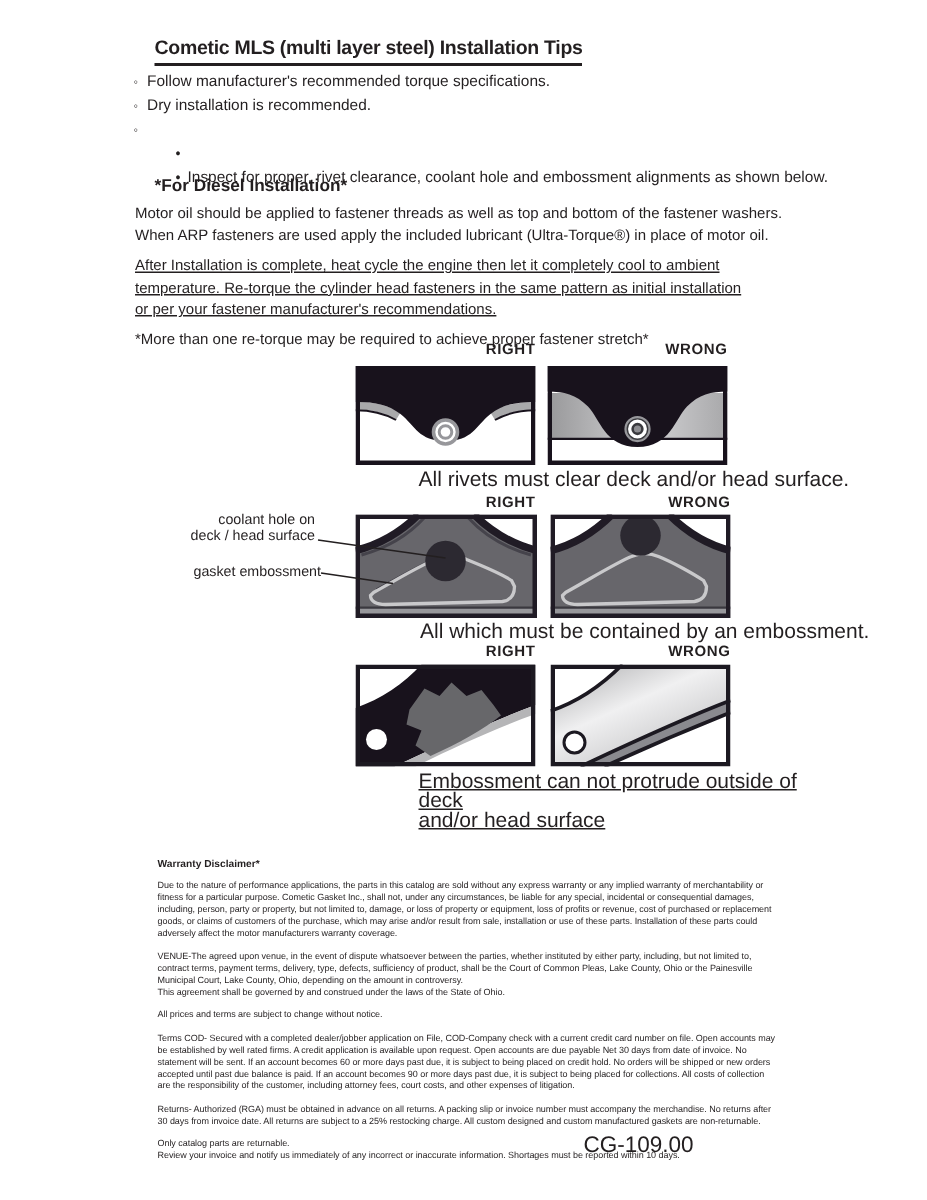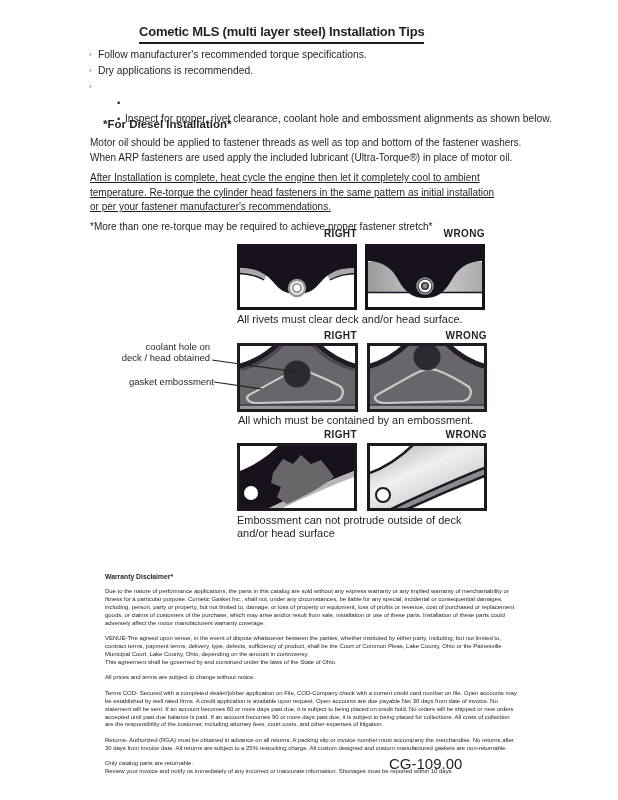--- a/index.html
+++ b/index.html
@@ -1,29 +1,29 @@
 <!DOCTYPE html>
 <html><head>
 <meta charset="utf-8">
 <style>
   html,body{margin:0;padding:0;background:#ffffff;}
   .page{position:relative;width:618px;height:800px;background:#ffffff;overflow:hidden;
         font-family:"Liberation Sans",sans-serif;color:#231f20;}
   .abs{position:absolute;}
   .title{left:103px;top:24px;font-size:13px;font-weight:bold;letter-spacing:-0.2px;
-         border-bottom:2px solid #231f20;padding-bottom:3px;margin-left:36px;}
+         border-bottom:2px solid #231f20;padding-bottom:3px;}
   .bullets{left:89px;top:47px;font-size:10.3px;}
   .brow{display:flex;height:16px;line-height:15px;}
   .bmark{width:9px;font-size:8.5px;line-height:15px;}
   .srow{margin-left:28px;}
   .smark{width:8px;font-size:9.5px;line-height:15px;}
   .diesel-heading{left:103px;top:118px;font-size:11.5px;font-weight:bold;}
   .para{left:90px;width:440px;font-size:10px;line-height:14.5px;white-space:pre-line;}
   .fig-label{width:120px;text-align:right;font-size:10px;letter-spacing:0.4px;font-weight:bold;}
-  .fig-caption{font-size:11px;line-height:13px;white-space:pre-line;}
+  .fig-caption{font-size:14px;line-height:13px;white-space:pre-line;margin-left:42px;}
   .panel{display:block;}
   .side-label{font-size:9.5px;line-height:10.5px;text-align:right;white-space:pre-line;}
   .warranty{left:105px;top:573px;width:460px;}
   .w-head{font-size:6.8px;font-weight:bold;margin:0 0 8px 0;}
   .w-p{font-size:6px;line-height:7.9px;letter-spacing:-0.03px;margin:0 0 7.6px 0;white-space:pre-line;}
   .doc-code{left:389px;top:755px;font-size:15px;}
 </style>
 </head>
 <body>
 
@@ -31,21 +31,21 @@
 
   <div class="abs title">Cometic MLS (multi layer steel) Installation Tips</div>
 
   <div class="abs bullets">
     <div class="brow">
       <span class="bmark">◦</span>
       <span>Follow manufacturer's recommended torque specifications.</span>
     </div>
     <div class="brow">
       <span class="bmark">◦</span>
-      <span>Dry applications is recommended.</span>
+      <span>Dry installation is recommended.</span>
     </div>
     <div class="brow">
       <span class="bmark">◦</span>
     </div>
     <div class="brow srow">
       <span class="smark">•</span>
     </div>
     <div class="brow srow">
       <span class="smark">•</span>
       <span>Inspect for proper, rivet clearance, coolant hole and embossment alignments as shown below.</span>
@@ -92,21 +92,21 @@
     <circle cx="60" cy="42" r="2.4" fill="#8e8e92"></circle>
     <rect x="1.5" y="1.5" width="117" height="63" fill="none" stroke="#18121c" stroke-width="3"></rect>
   </svg>
 
   <div class="abs fig-caption" style="left:237px;top:313px;">All rivets must clear deck and/or head surface.</div>
 
   <div class="abs fig-label" style="left:237px;top:330px;">RIGHT</div>
   <div class="abs fig-label" style="left:367px;top:330px;">WRONG</div>
 
   <div class="abs side-label" style="left:95px;top:342px;width:115px;">coolant hole on
-deck / head obtained</div>
+deck / head surface</div>
   <div class="abs side-label" style="left:95px;top:377px;width:119px;">gasket embossment</div>
 
   <svg class="abs panel" style="left:237px;top:343px;" width="121" height="69" viewBox="0 0 121 69">
     <rect width="121" height="69" fill="#67666b"></rect>
     <path d="M0,0 H42 C30,12 16,20 0,24 Z" fill="#ffffff"></path>
     <path d="M121,0 H79 C91,12 105,20 121,24 Z" fill="#ffffff"></path>
     <path d="M42,0 C30,12 16,20 0,24" stroke="#201b25" stroke-width="5" fill="none"></path>
     <path d="M79,0 C91,12 105,20 121,24" stroke="#201b25" stroke-width="5" fill="none"></path>
     <path d="M46,2 C36,13 22,22 4,27" stroke="#45434b" stroke-width="2" fill="none"></path>
     <path d="M75,2 C85,13 99,22 117,27" stroke="#45434b" stroke-width="2" fill="none"></path>
@@ -161,21 +161,21 @@
     <rect width="120" height="68" fill="#ffffff"></rect>
     <path d="M48,0 H120 V24 C86,37 52,53 20,68 H0 V31 C18,25 35,13 48,0 Z" fill="url(#g3)"></path>
     <path d="M20,68 C52,53 86,37 120,24 V32 C90,44 60,57 36,68 Z" fill="#8a8a8f"></path>
     <path d="M120,32 C90,44 60,57 36,68" stroke="#1c1921" stroke-width="2.5" fill="none"></path>
     <path d="M20,68 C52,53 86,37 120,24" stroke="#1c1921" stroke-width="2.5" fill="none"></path>
     <path d="M48,0 C35,13 18,25 0,31" stroke="#1c1921" stroke-width="2.5" fill="none"></path>
     <circle cx="16" cy="52" r="7" fill="#ffffff" stroke="#1c1921" stroke-width="2"></circle>
     <rect x="1.5" y="1.5" width="117" height="65" fill="none" stroke="#1c1921" stroke-width="3"></rect>
   </svg>
 
-  <div class="abs fig-caption" style="left:237px;top:514px;width:260px;">Embossment can not protrude outside of deck
+  <div class="abs fig-caption" style="left:237px;top:514px;width:260px;text-decoration:underline;">Embossment can not protrude outside of deck
 and/or head surface</div>
 
   <div class="abs warranty">
     <p class="w-head">Warranty Disclaimer*</p>
     <p class="w-p">Due to the nature of performance applications, the parts in this catalog are sold without any express warranty or any implied warranty of merchantability or
 fitness for a particular purpose.  Cometic Gasket Inc., shall not, under any circumstances, be liable for any special, incidental or consequential damages,
 including, person, party or property, but not limited to, damage, or loss of property or equipment, loss of profits or revenue, cost of purchased or replacement
 goods, or claims of customers of the purchase, which may arise and/or result from sale, installation or use of these parts.  Installation of these parts could
 adversely affect the motor manufacturers warranty coverage.</p>
     <p class="w-p">VENUE-The agreed upon venue, in the event of dispute whatsoever between the parties, whether instituted by either party, including, but not limited to,

